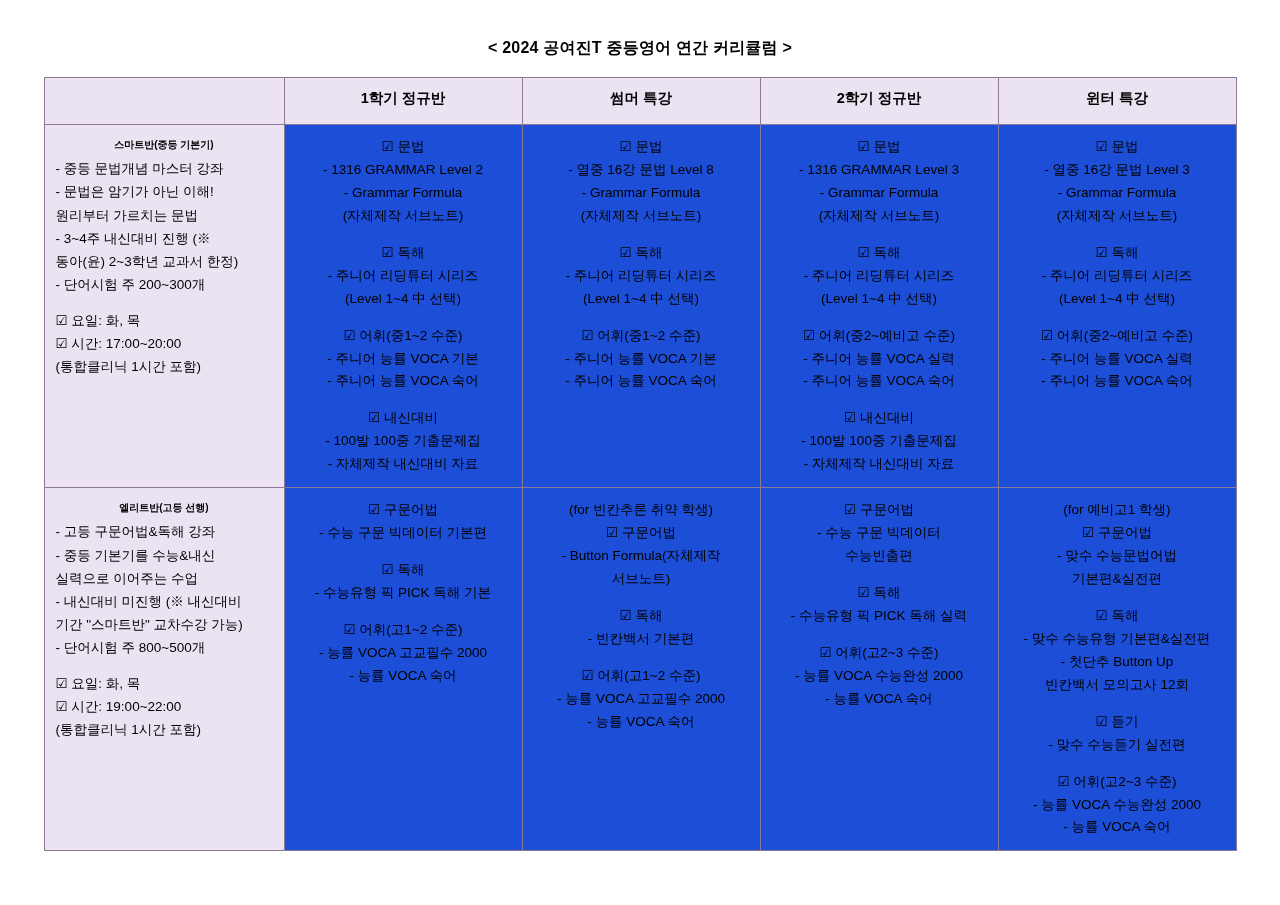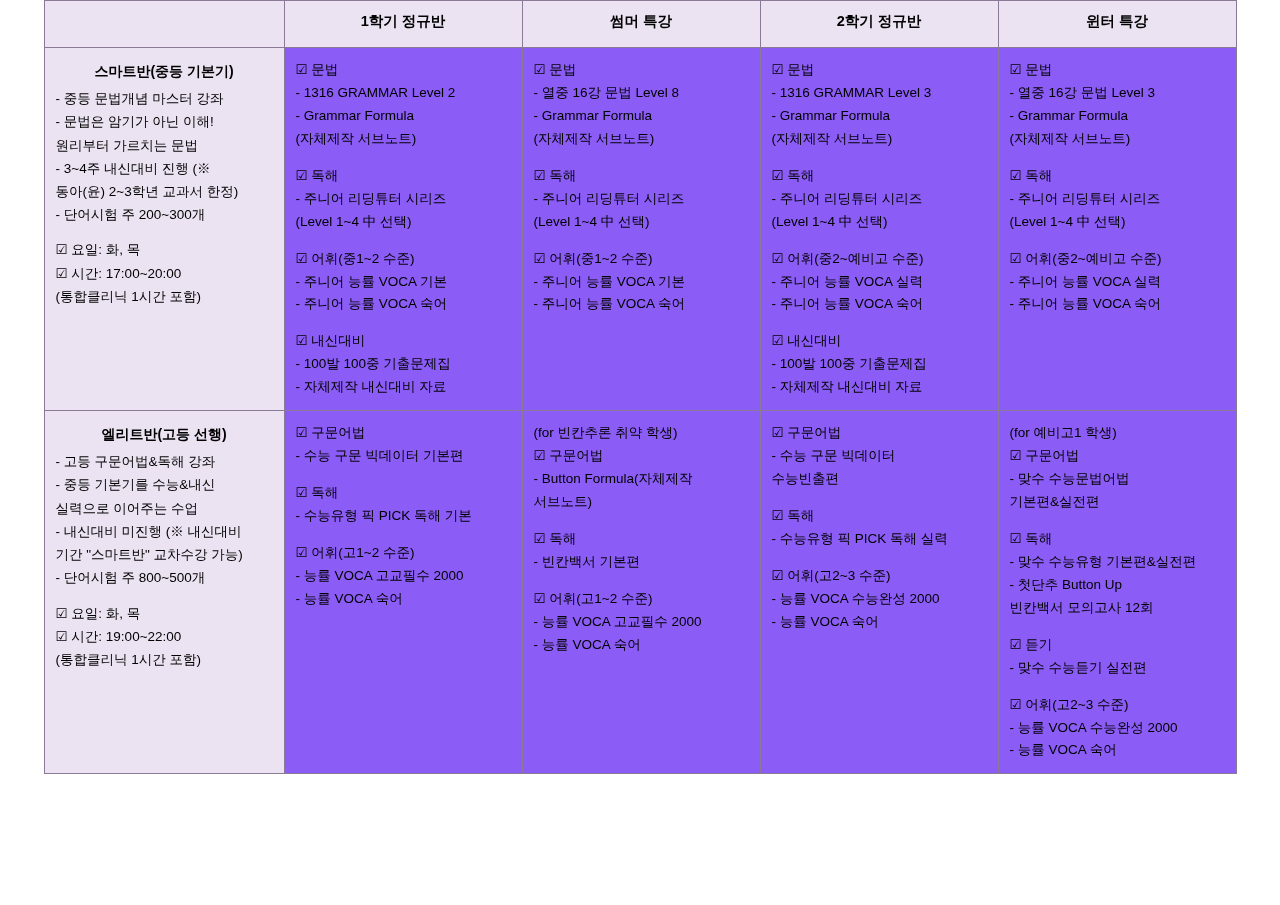--- a/index.html
+++ b/index.html
@@ -61,54 +61,56 @@
     text-align: left;
     padding: 10px 12px 10px 10px;
     font-size: 13.5px;
     line-height: 1.72;
     vertical-align: middle;
   }
   td.level-cell .lvl-title {
     display: block;
     text-align: center;
     font-weight: bold;
-    font-size: 14px;
+    font-size: 10px;
     margin-bottom: 4px;
   }
   td.level-cell .lvl-line {
     display: block;
     white-space: pre-wrap;
   }
   td.level-cell .gap {
     display: block;
     height: 12px;
   }
 
   td.content-cell {
-    background: #8b5cf6;
+    background: #1d4ed8;
     padding: 8px 10px 10px 10px;
     font-size: 13.5px;
     line-height: 1.70;
+    text-align: center;
   }
   td.content-cell .blk {
     margin-bottom: 14px;
   }
   td.content-cell .blk:last-child {
     margin-bottom: 0;
   }
   td.content-cell .ln {
     display: block;
     white-space: pre-wrap;
   }
 </style>
 </head>
 <body>
 
 <div class="page">
 
+  <div class="doc-title">&lt; 2024 공여진T 중등영어 연간 커리큘럼 &gt;</div>
 
   <table class="curriculum">
     <colgroup>
       <col class="c0">
         <col class="c1">
         <col class="c2">
         <col class="c3">
         <col class="c4">
     </colgroup>
     <thead>

